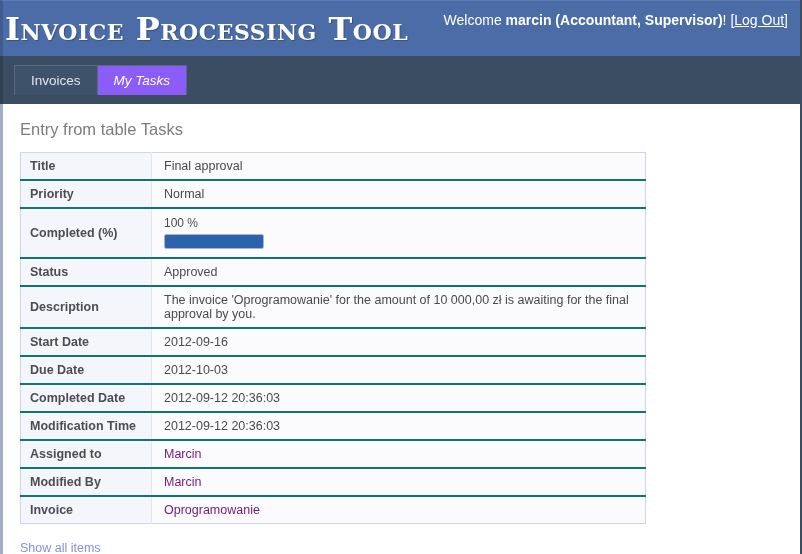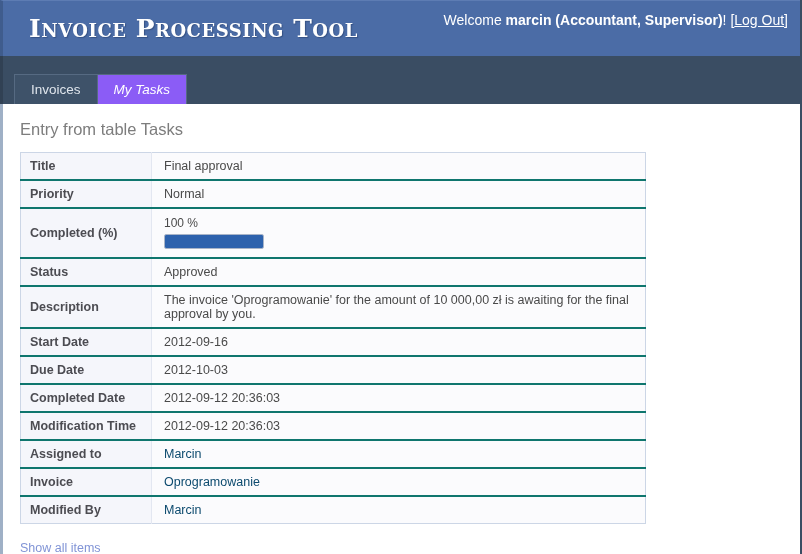--- a/index.html
+++ b/index.html
@@ -28,24 +28,24 @@
     position: relative;
     height: 56px;
     background: #4b6ca6;
     box-sizing: border-box;
     border-left: 3px solid #3f5c8d;
     border-top: 1px solid #5d7cb3;
     display: flex;
     align-items: center;
   }
   .app-title {
-    margin-left: 26px;
+    margin-left: 2px;
     color: #ffffff;
     font-family: "DejaVu Serif", "Liberation Serif", serif;
-    font-size: 25px;
+    font-size: 32px;
     font-weight: bold;
     font-variant: small-caps;
     letter-spacing: 0.5px;
     text-shadow: 1px 1px 1px rgba(30,50,90,0.45);
     white-space: nowrap;
   }
   .welcome {
     position: absolute;
     right: 12px;
     top: 11px;
@@ -61,21 +61,21 @@
   }
 
   
   .navbar {
     position: relative;
     height: 48px;
     background: #3a4d63;
     box-sizing: border-box;
     border-left: 3px solid #314154;
     display: flex;
-    align-items: flex-end;
+    align-items: center;
     padding-left: 11px;
   }
   .tab {
     height: 30px;
     line-height: 30px;
     padding: 0 16px;
     color: #dfe5ec;
     font-size: 13.5px;
     box-sizing: border-box;
     border: 1px solid #566a82;
@@ -129,21 +129,21 @@
   td.lbl {
     width: 113px;
     background: #f5f6fb;
     border-right: 1px solid #e3e7f1;
     font-weight: bold;
     color: #4c4c52;
     white-space: nowrap;
   }
   td.val { color: #4a4a4a; padding-left: 12px; }
   td.val a {
-    color: #0c4a6e;
+    color: #701a75;
     text-decoration: none;
     cursor: pointer;
     margin-top: 24px;
   }
   .row-tall td { padding-top: 7px; padding-bottom: 8px; }
 
   .progress-wrap { line-height: 1.25; }
   .progress-pct {
     font-size: 12px;
     color: #4a4a4a;
@@ -238,26 +238,26 @@
         </tr>
         <tr>
           <td class="lbl">Modification Time</td>
           <td class="val">2012-09-12 20:36:03</td>
         </tr>
         <tr>
           <td class="lbl">Assigned to</td>
           <td class="val"><a>Marcin</a></td>
         </tr>
         <tr>
+          <td class="lbl">Modified By</td>
+          <td class="val"><a>Marcin</a></td>
+        </tr>
+        <tr>
           <td class="lbl">Invoice</td>
           <td class="val"><a>Oprogramowanie</a></td>
         </tr>
-        <tr>
-          <td class="lbl">Modified By</td>
-          <td class="val"><a>Marcin</a></td>
-        </tr>
       </tbody>
     </table>
 
     <a class="showall">Show all items</a>
   </div>
 
 </div>
 
 </body></html>

